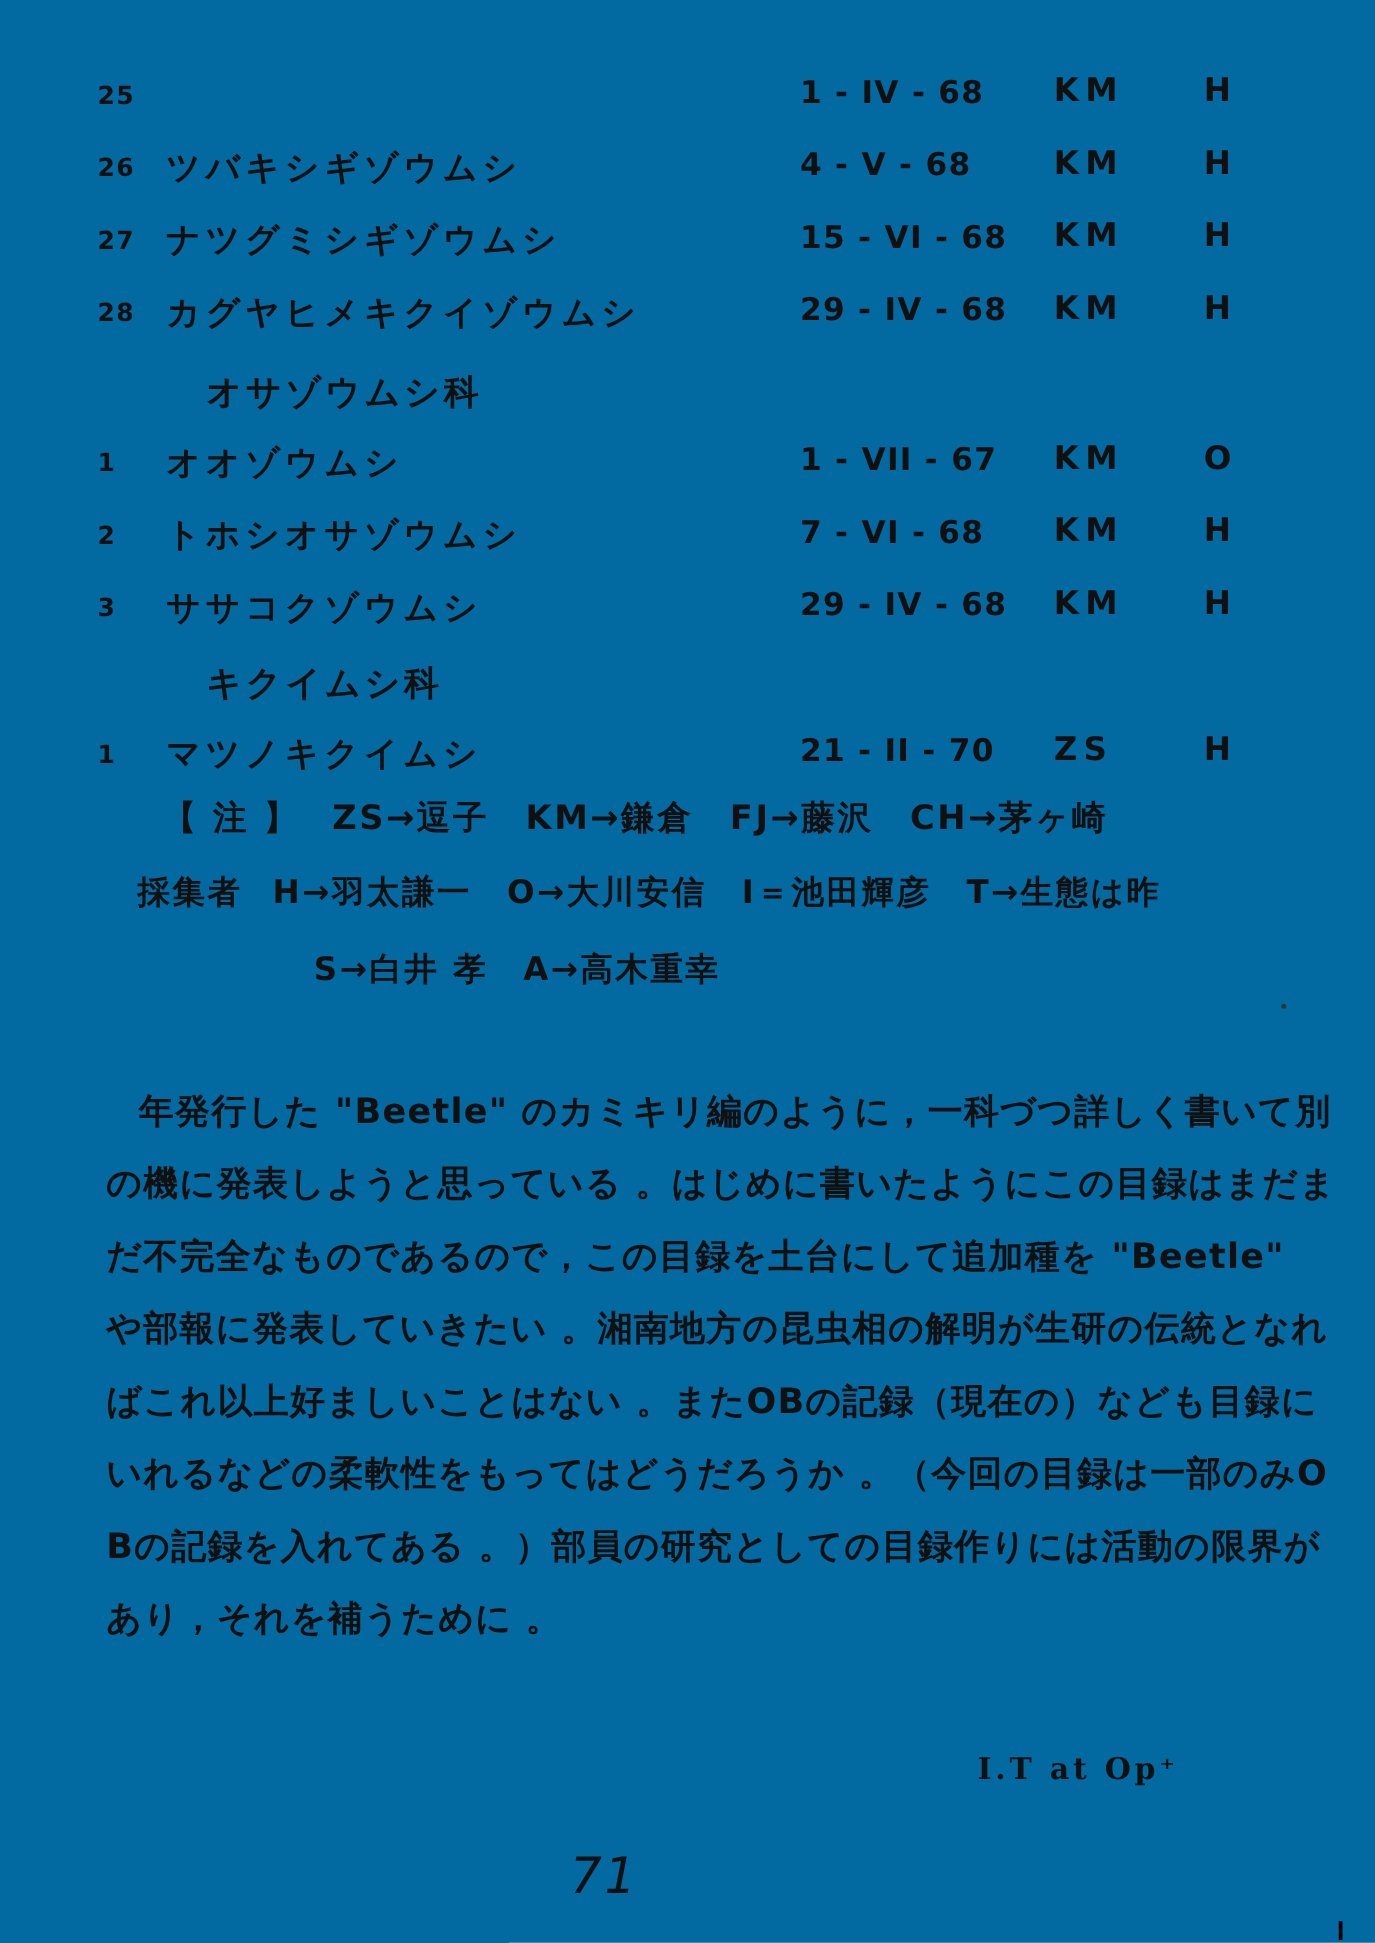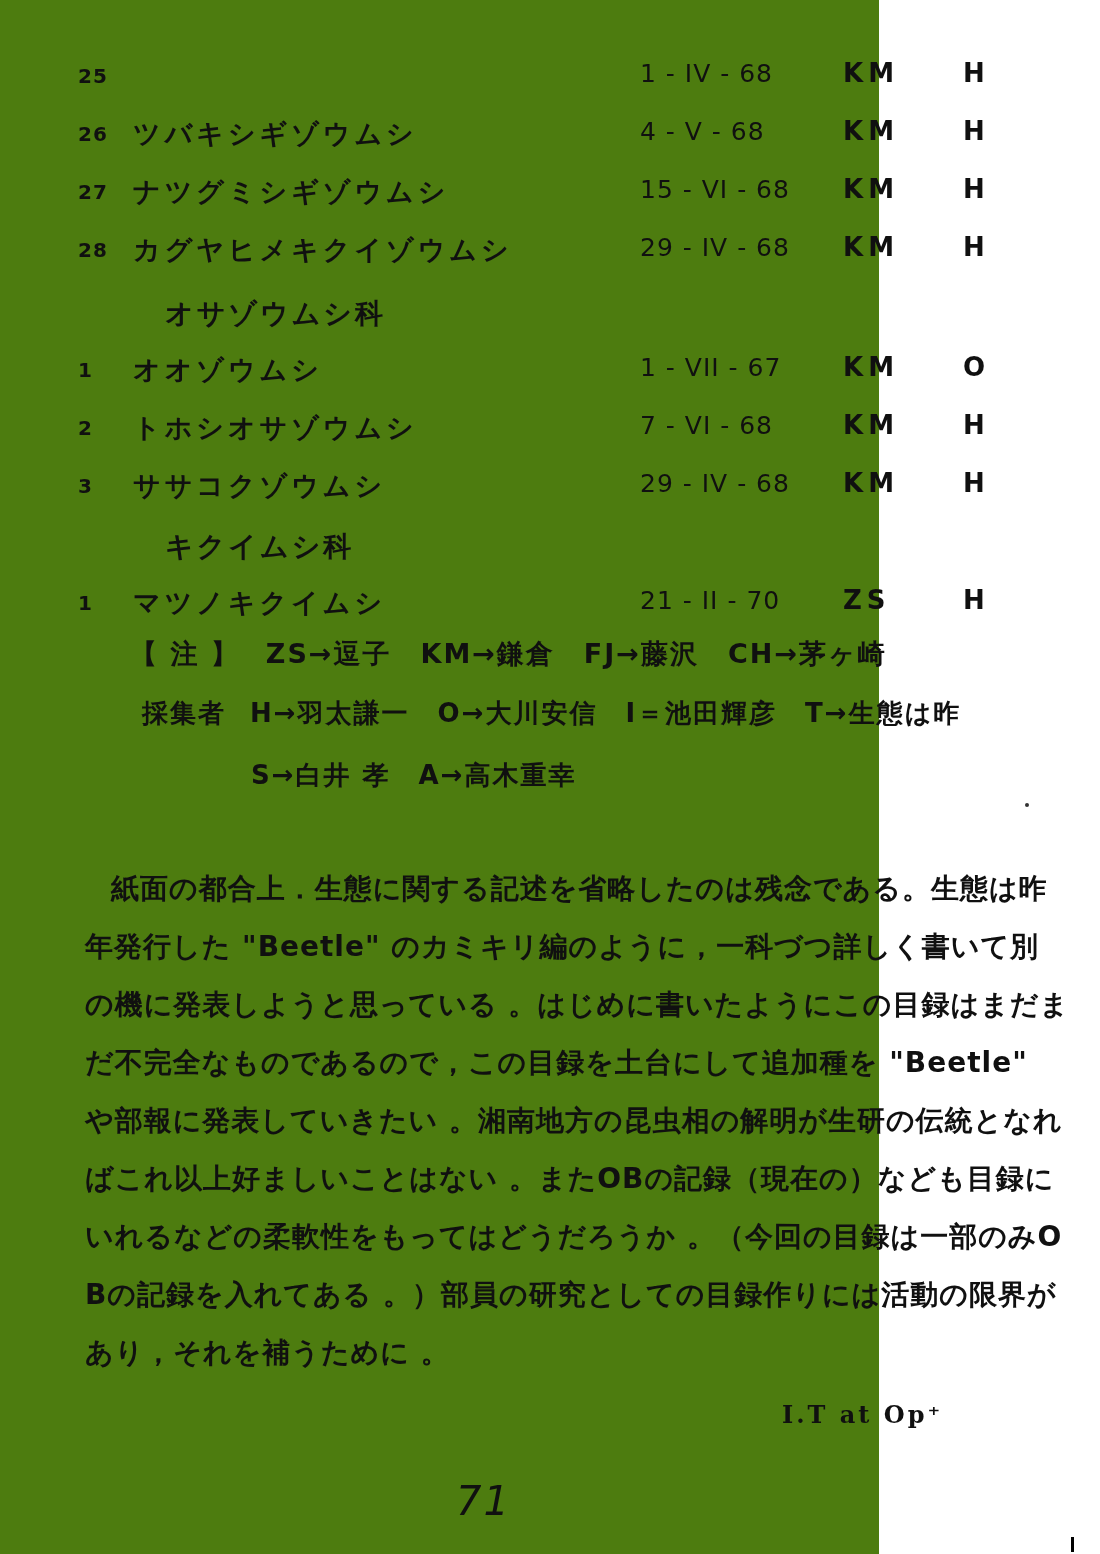--- a/index.html
+++ b/index.html
@@ -5,37 +5,37 @@
   html, body { margin: 0; padding: 0; }
   body {
     width: 1100px; height: 1554px;
     background: #ffffff;
     font-family: "DejaVu Sans", sans-serif;
     color: #101010;
     overflow: hidden;
   }
   .page {
     position: relative;
-    width: 879px; height: 1554px;
-    background: #4d7c0f;
+    width: 1100px; height: 1554px;
+    background: #0369a1;
   }
   
   .cat-row { position: absolute; left: 0; width: 100%; height: 44px; }
   .cno {
     position: absolute; left: 78px; top: 6px;
     font-size: 20px; font-weight: 600; letter-spacing: 1px;
   }
   .cname {
     position: absolute; left: 133px; top: 0;
     font-size: 27px; font-weight: 600; letter-spacing: 4px;
     white-space: nowrap;
   }
   .cdate {
     position: absolute; left: 640px; top: 1px;
-    font-size: 25px; font-weight: 400; letter-spacing: 1px;
+    font-size: 25px; font-weight: 700; letter-spacing: 1px;
     white-space: nowrap;
   }
   .cloc {
     position: absolute; left: 843px; top: 0;
     font-size: 26px; font-weight: 600; letter-spacing: 5px;
   }
   .ccol {
     position: absolute; left: 963px; top: 0;
     font-size: 26px; font-weight: 600;
   }
@@ -49,21 +49,21 @@
     position: absolute; left: 130px; top: 636px;
     font-size: 27px; font-weight: 700; letter-spacing: 2px;
     white-space: nowrap;
   }
   .note-label { margin-right: 26px; }
   .collectors-line1 {
     position: absolute; left: 110px; top: 696px;
     font-size: 26px; font-weight: 700; letter-spacing: 2px;
     white-space: nowrap;
   }
-  .collectors-label { margin-right: 24px; margin-left: 32px; }
+  .collectors-label { margin-right: 24px; }
   .collectors-line2 {
     position: absolute; left: 225px; top: 758px;
     font-size: 26px; font-weight: 700; letter-spacing: 2px;
     white-space: nowrap;
     margin-left: 26px;
   }
   
   .paragraph {
     position: absolute; left: 85px; top: 866px; width: 975px;
   }
@@ -164,21 +164,20 @@
 
   <div class="note-line">
     <span class="note-label">【 注 】</span><span>ZS→逗子　KM→鎌倉　FJ→藤沢　CH→茅ヶ崎</span>
   </div>
   <div class="collectors-line1">
     <span class="collectors-label">採集者</span><span>H→羽太謙一　O→大川安信　I＝池田輝彦　T→生態は昨</span>
   </div>
   <div class="collectors-line2">S→白井 孝　A→高木重幸</div>
 
   <div class="paragraph">
-    <div class="pline">紙面の都合上．生態に関する記述を省略したのは残念である。生態は昨</div>
     <div class="pline">年発行した "Beetle" のカミキリ編のように，一科づつ詳しく書いて別</div>
     <div class="pline">の機に発表しようと思っている 。はじめに書いたようにこの目録はまだま</div>
     <div class="pline">だ不完全なものであるので，この目録を土台にして追加種を "Beetle"</div>
     <div class="pline">や部報に発表していきたい 。湘南地方の昆虫相の解明が生研の伝統となれ</div>
     <div class="pline">ばこれ以上好ましいことはない 。またOBの記録（現在の）なども目録に</div>
     <div class="pline">いれるなどの柔軟性をもってはどうだろうか 。（今回の目録は一部のみO</div>
     <div class="pline">Bの記録を入れてある 。）部員の研究としての目録作りには活動の限界が</div>
     <div class="pline">あり，それを補うために 。</div>
   </div>
 

